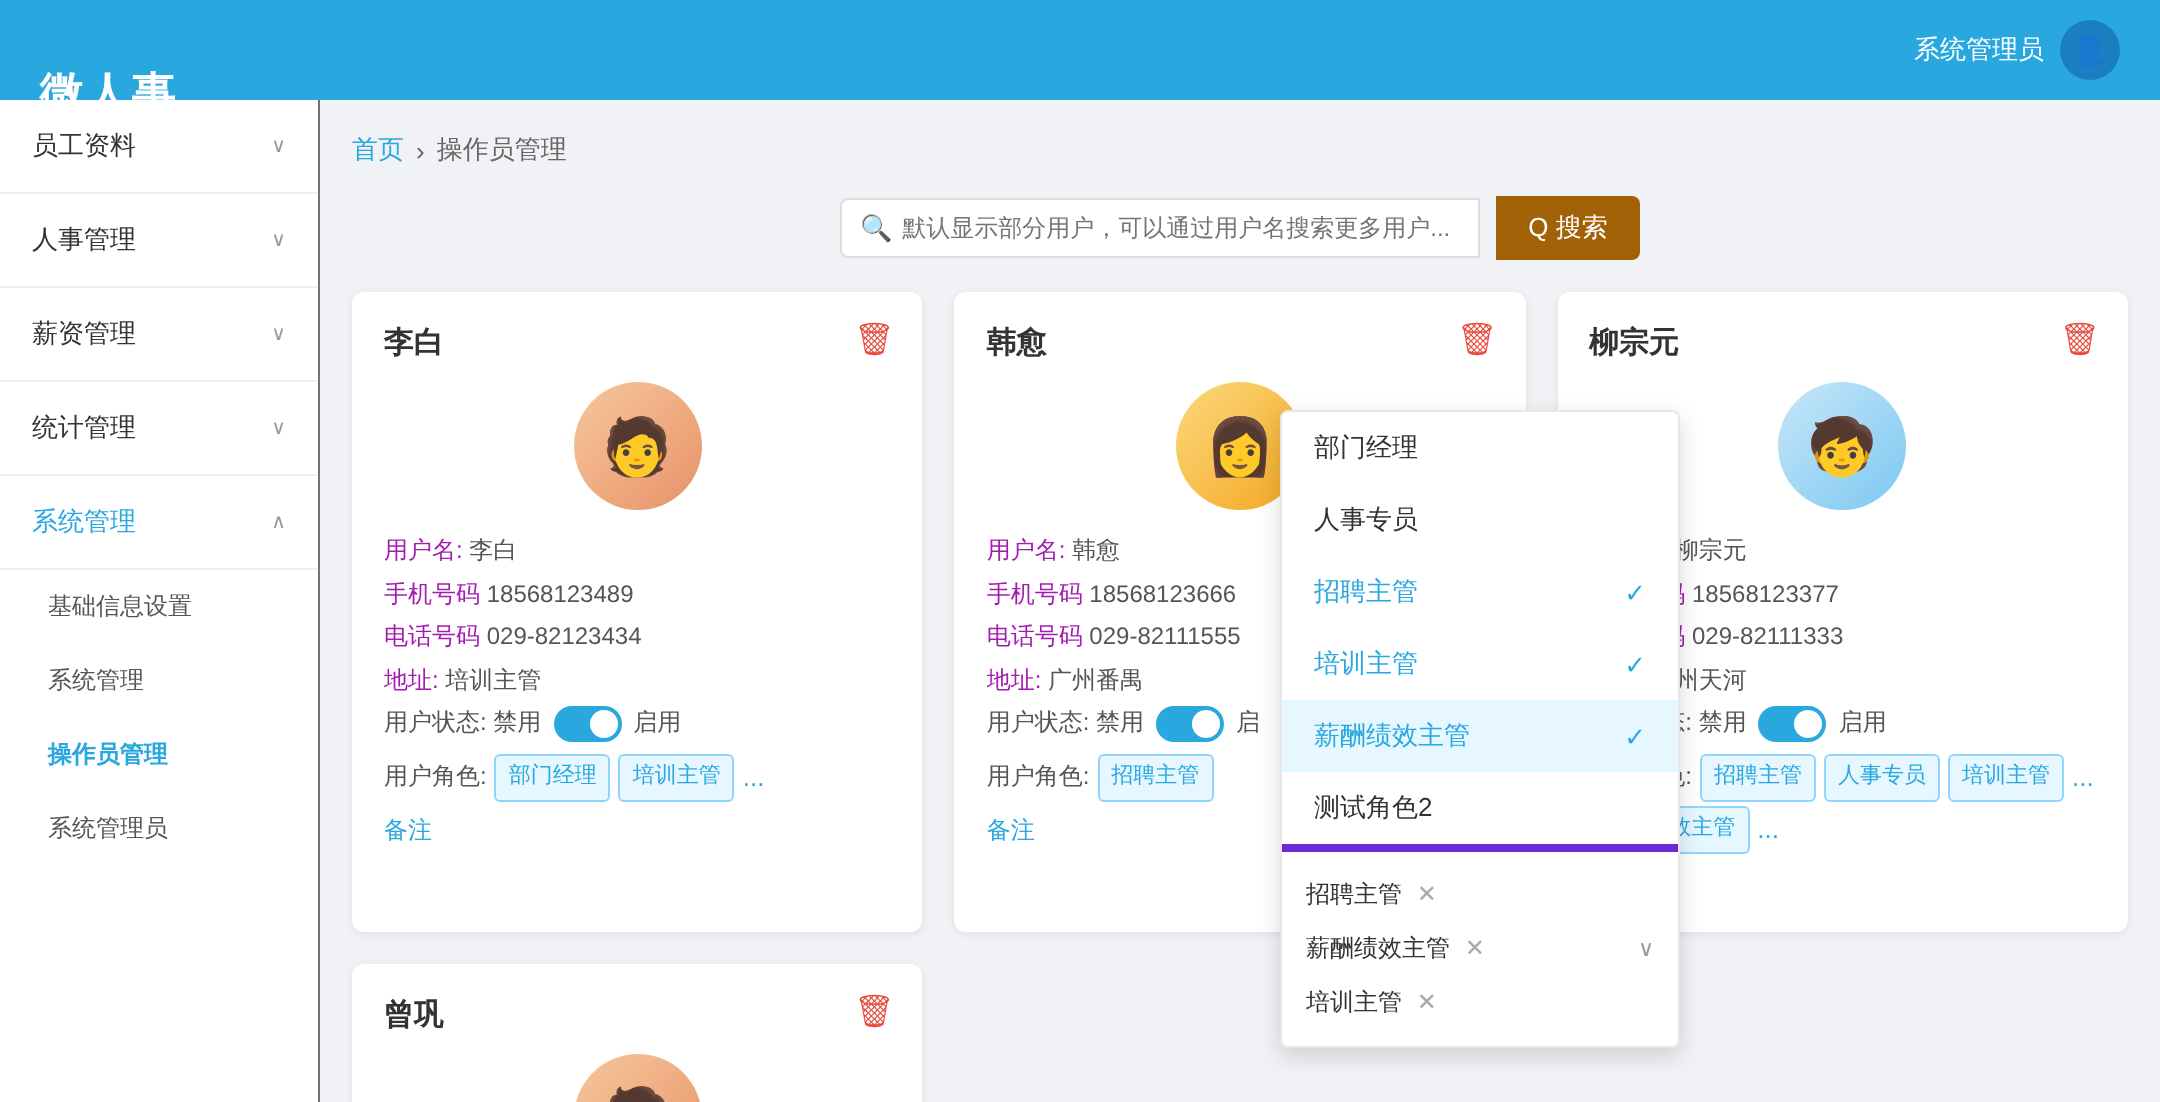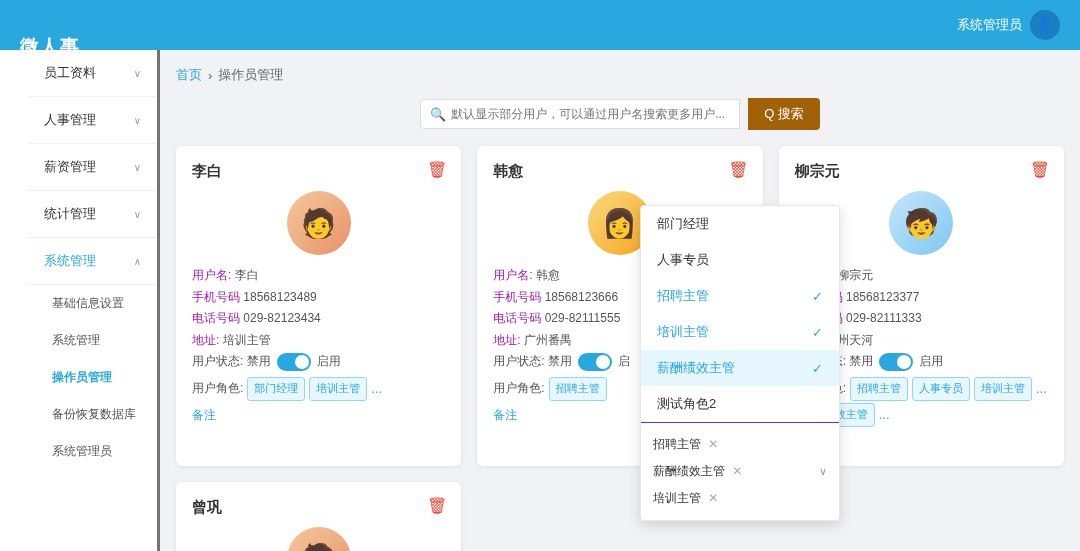--- a/index.html
+++ b/index.html
@@ -9,21 +9,21 @@
     .header {
       background: #29a8e0;
       height: 50px;
       display: flex;
       align-items: center;
       justify-content: space-between;
       padding: 0 20px;
       color: white;
     }
     .header-logo {
-      font-size: 19px;
+      font-size: 22px;
       font-weight: bold;
       letter-spacing: 1px;
       margin-top: 44px;
     }
     .header-user {
       display: flex;
       align-items: center;
       gap: 8px;
       font-size: 13px;
     }
@@ -37,22 +37,21 @@
 
     
     .layout { display: flex; height: calc(100vh - 50px); }
 
     
     .sidebar {
       width: 160px;
       background: white;
       flex-shrink: 0;
       overflow-y: auto;
-      border-right: 3px solid #737373;
-      padding-left: 28px;
+      border-right: 1px solid #737373;
     }
     .sidebar-menu-item {
       padding: 14px 16px;
       display: flex;
       align-items: center;
       justify-content: space-between;
       cursor: pointer;
       color: #333;
       font-size: 13px;
       border-bottom: 1px solid #f0f0f0;
@@ -197,21 +196,21 @@
       color: #333;
       display: flex;
       align-items: center;
       justify-content: space-between;
     }
     .dropdown-item.selected { color: #29a8e0; }
     .dropdown-item .check { color: #29a8e0; font-size: 13px; }
 
     
     .dropdown-footer {
-      border-top: 1px solid #6d28d9;
+      border-top: 4px solid #6d28d9;
       padding: 8px 12px;
     }
     .tag-item {
       display: flex;
       align-items: center;
       justify-content: space-between;
       padding: 5px 0;
       font-size: 12px;
       color: #333;
     }
@@ -273,21 +272,20 @@
       <span>统计管理</span>
       <span class="chevron">∨</span>
     </div>
     <div class="sidebar-menu-item active">
       <span>系统管理</span>
       <span class="chevron">∧</span>
     </div>
     <div class="sidebar-sub-item">基础信息设置</div>
     <div class="sidebar-sub-item">系统管理</div>
     <div class="sidebar-sub-item active">操作员管理</div>
-    <div class="sidebar-sub-item">备份恢复数据库</div>
     <div class="sidebar-sub-item">系统管理员</div>
   </div>
 
   <div class="main">
 
     <div class="breadcrumb">
       <a>首页</a>
       <span>›</span>
       <span>操作员管理</span>
     </div>

